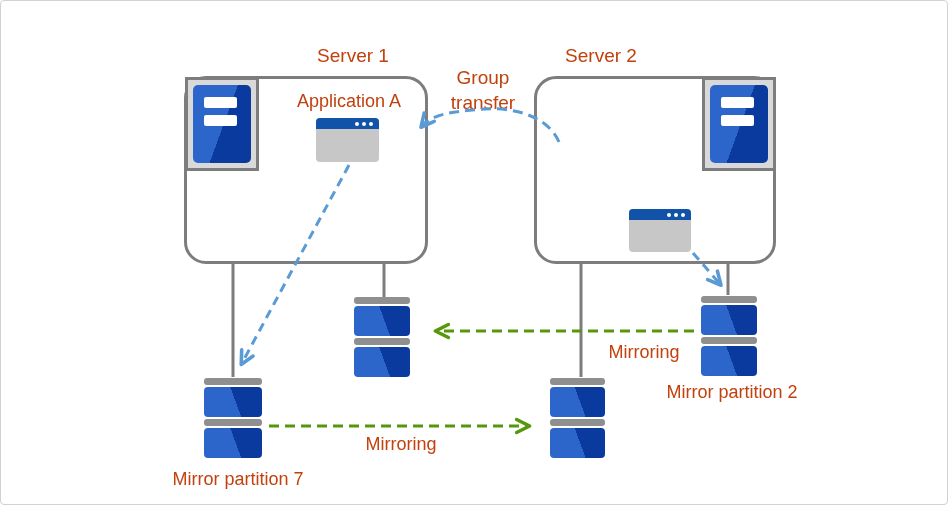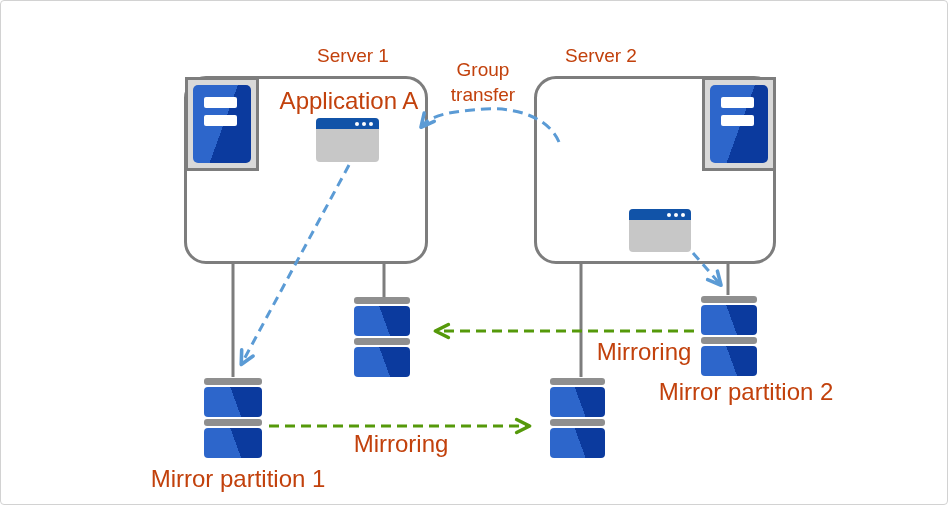--- a/index.html
+++ b/index.html
@@ -2,21 +2,21 @@
 <html><head>
 <meta charset="utf-8">
 <style>
   html,body{margin:0;padding:0;background:#fff;}
   .canvas{
     position:relative;width:946px;height:503px;background:#ffffff;
     border:1px solid #d2d2d2;border-radius:4px;overflow:hidden;
     font-family:"Liberation Sans",sans-serif;color:#c2410c;
   }
   .label{position:absolute;transform:translateX(-50%);white-space:nowrap;
-    font-size:24px;line-height:22px;text-align:center;}
+    font-size:18px;line-height:22px;text-align:center;}
   .label.big{font-size:19px;}
   .label.wrap{white-space:normal;width:110px;line-height:25px;}
 
   
   .server-box{position:absolute;width:244px;height:188px;background:#fff;
     border:3px solid #7d7d7d;border-radius:22px;box-sizing:border-box;}
 
   
   .server-icon{position:absolute;width:74px;height:94px;background:#d9d9d9;
     border:3px solid #7d7d7d;box-sizing:border-box;}
@@ -72,21 +72,21 @@
     </div>
   </div>
   <div class="window-icon" style="left:628px;top:208px;width:62px;height:43px;">
     <div class="titlebar">
       <span class="dot"></span>
       <span class="dot"></span>
       <span class="dot"></span>
     </div>
   </div>
 
-  <div class="label big wrap" style="left:482px;top:56px;">Group transfer</div>
+  <div class="label big wrap" style="left:482px;top:64px;">Group transfer</div>
 
   <div class="disk-stack" style="left:353px;top:296px;width:56px;">
     <div class="cap"></div>
     <div class="platter"></div>
     <div class="cap"></div>
     <div class="platter"></div>
   </div>
   <div class="disk-stack" style="left:203px;top:377px;width:58px;">
     <div class="cap"></div>
     <div class="platter"></div>
@@ -100,23 +100,23 @@
     <div class="platter"></div>
   </div>
   <div class="disk-stack" style="left:700px;top:295px;width:56px;">
     <div class="cap"></div>
     <div class="platter"></div>
     <div class="cap"></div>
     <div class="platter"></div>
   </div>
 
   <div class="label" style="left:643px;top:340px;">Mirroring</div>
-  <div class="label" style="left:731px;top:380px;margin-left:14px;">Mirror partition 2</div>
+  <div class="label" style="left:731px;top:380px;">Mirror partition 2</div>
   <div class="label" style="left:400px;top:432px;">Mirroring</div>
-  <div class="label" style="left:237px;top:467px;">Mirror partition 1</div>
+  <div class="label" style="left:237px;top:467px;">Mirror partition 7</div>
 
   <svg class="overlay" viewBox="0 0 946 503">
     <defs>
       <marker id="chev-green" viewBox="0 0 12 12" refX="9" refY="6" markerWidth="6.5" markerHeight="6.5" orient="auto">
         <path d="M2 2 L10 6 L2 10" fill="none" stroke="#55990a" stroke-width="2.2" stroke-linecap="round" stroke-linejoin="round"></path>
       </marker>
       <marker id="chev-blue" viewBox="0 0 12 12" refX="9" refY="6" markerWidth="6.5" markerHeight="6.5" orient="auto">
         <path d="M2 2 L10 6 L2 10" fill="none" stroke="#5b9bd5" stroke-width="2.2" stroke-linecap="round" stroke-linejoin="round"></path>
       </marker>
     </defs>

